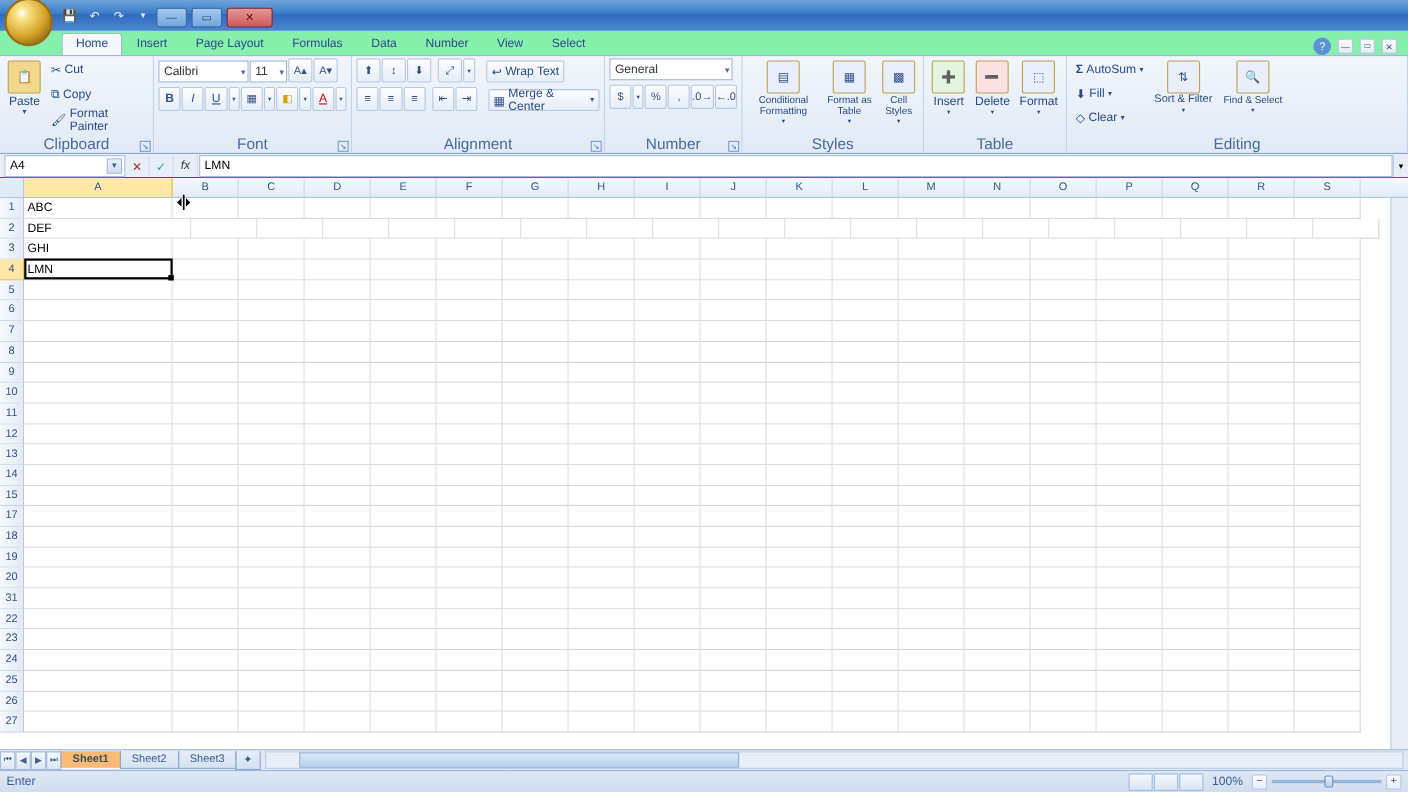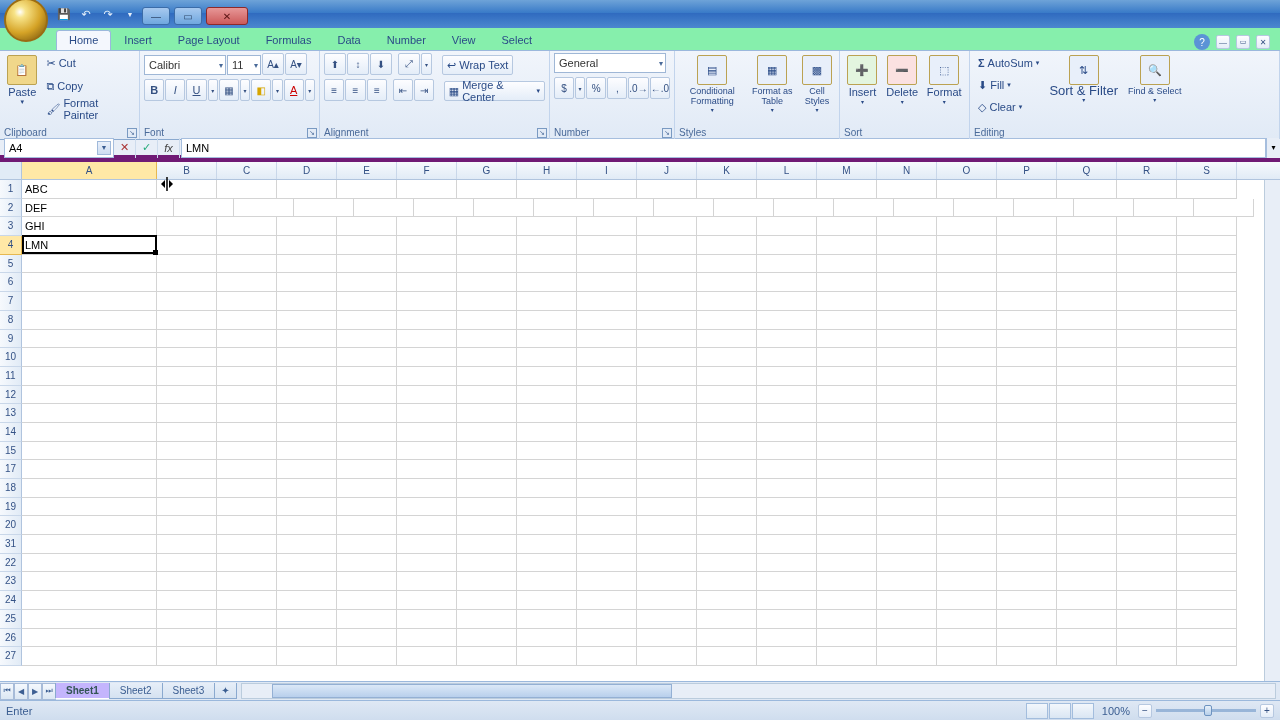--- a/index.html
+++ b/index.html
@@ -21,34 +21,34 @@
 .tabs{height:22px;background:#86efac;display:flex;align-items:end;padding-left:56px}
 .tab{padding:3px 12px 4px;font-size:11px;color:#2a4b87;border:1px solid transparent;border-bottom:none}
 .tab.active{background:#f4f7fd;border-color:#9bb8dc;border-radius:3px 3px 0 0}
 .tab-help{margin-left:auto;margin-right:10px;display:flex;gap:6px;align-items:center}
 .hicon{width:16px;height:16px;border-radius:50%;background:#5b93d6;color:#fff;display:flex;align-items:center;justify-content:center;font-size:10px}
 
 
 .ribbon{background:linear-gradient(#f1f5fb,#e1eaf6);border-top:1px solid #9bb8dc;border-bottom:1px solid #8aa9cf;display:flex;height:90px}
 .group{border-right:1px solid #c2d4ec;display:flex;flex-direction:column;padding:2px 4px 0;position:relative}
 .group-body{flex:1;display:flex;align-items:flex-start;gap:2px}
-.group-label{text-align:left;color:#4a6a99;font-size:10px;padding:1px 0;position:relative}
+.group-label{text-align:center;color:#4a6a99;font-size:14px;padding:1px 0;position:relative}
 .dlaunch{position:absolute;right:2px;bottom:1px;width:10px;height:10px;border:1px solid #7a9ac2;font-size:7px;display:flex;align-items:center;justify-content:center;color:#4a6a99}
 .bigbtn{display:flex;flex-direction:column;align-items:center;justify-content:center;padding:2px 4px;min-width:36px;text-align:center;color:#2a4b87;border-radius:2px}
 .bigbtn .ic{width:30px;height:30px;background:#f0d78a;border:1px solid #bba252;border-radius:2px;margin-bottom:1px;display:flex;align-items:center;justify-content:center}
 .smbtn{width:22px;height:22px;border:1px solid #b6c8e0;background:linear-gradient(#fdfdff,#e4edf8);border-radius:2px;display:flex;align-items:center;justify-content:center;color:#355182;font-size:10px}
 .smbtn.sep{width:11px}
 .vcol{display:flex;flex-direction:column;gap:1px;justify-content:center}
 .hrow{display:flex;gap:1px;align-items:flex-end}
 .combo{height:20px;border:1px solid #9fb7d6;background:#fff;display:flex;align-items:center;padding:0 14px 0 4px;position:relative;font-size:11px;color:#333}
 .combo .arr{position:absolute;right:2px;font-size:8px;color:#4a6a99}
 .lblbtn{display:flex;align-items:center;gap:3px;padding:0 4px;height:20px;color:#2a4b87}
 
 
-.fbar{height:22px;background:#e8eef7;border-bottom:7px solid #701a75;display:flex;align-items:center}
+.fbar{height:22px;background:#e8eef7;border-bottom:1px solid #701a75;display:flex;align-items:flex-end}
 .namebox{width:110px;height:20px;border:1px solid #a6bede;background:#fff;margin-left:4px;display:flex;align-items:center;padding:0 4px;position:relative}
 .namebox .arr{position:absolute;right:2px;top:2px;width:14px;height:14px;background:linear-gradient(#e9f0fb,#cdddf1);border:1px solid #a0b9da;display:flex;align-items:center;justify-content:center;font-size:7px;color:#3a5d91}
 .fxbtn{width:22px;height:20px;display:flex;align-items:center;justify-content:center;color:#444;border-right:1px solid #cddbec}
 .fxinput{flex:1;height:20px;background:#fff;border:1px solid #a6bede;margin-left:1px;padding:0 4px;display:flex;align-items:center}
 .fexpand{width:14px;height:20px;border-left:1px solid #a6bede;display:flex;align-items:center;justify-content:center;font-size:8px;background:#e8eef7}
 
 
 .grid-area{flex:1;display:flex;flex-direction:column;background:#fff;position:relative;overflow:hidden}
 .col-headers{display:flex;height:18px;background:linear-gradient(#f6f9fd,#e1ebf6);border-bottom:1px solid #b0c4de}
 .selall{width:22px;border-right:1px solid #b0c4de;background:#e1ebf6}
@@ -61,21 +61,21 @@
 .cell{width:60px;border-right:1px solid #d4d4d4;border-bottom:1px solid #d4d4d4;padding:0 3px;line-height:18px;font-size:11px;color:#000;position:relative;background:#fff}
 .cell.first{width:135px}
 .cursorcell{position:absolute;border:2px solid #000;pointer-events:none}
 .fillhandle{position:absolute;width:5px;height:5px;background:#000;right:-3px;bottom:-3px}
 .resize-cursor{position:absolute;width:18px;height:18px;pointer-events:none}
 
 
 .sheetbar{height:19px;background:#dfe8f4;border-top:1px solid #9bb8dc;display:flex;align-items:center}
 .navbtn{width:14px;height:17px;border:1px solid #a7bbd8;background:linear-gradient(#f4f8fd,#dce7f3);display:flex;align-items:center;justify-content:center;font-size:8px;color:#3d5f93}
 .shtab{padding:2px 10px;background:linear-gradient(#fff,#fff);border:1px solid #8aa9cf;border-top:none;margin-left:-1px;font-size:10px;color:#355}
-.shtab.active{background:#c4b5fd;font-weight:bold;border-bottom-color:#fff}
+.shtab.active{background:#fdba74;font-weight:bold;border-bottom-color:#fff}
 .shtab.inact{background:linear-gradient(#e6eef8,#d5e2f1);color:#3a5d91}
 .hscroll{flex:1;margin:0 4px;height:16px;background:#e8eef7;border:1px solid #bcd;position:relative}
 .hthumb{position:absolute;left:30px;width:400px;height:14px;background:linear-gradient(#dbe8f7,#b8cfec);border:1px solid #94b0d4}
 .scroll-v{position:absolute;right:0;top:18px;bottom:0;width:16px;background:#e8eef7;border-left:1px solid #bcd}
 
 
 .status{height:20px;background:linear-gradient(#dfe8f4,#cfddee);border-top:1px solid #9bb8dc;display:flex;align-items:center;padding:0 6px;font-size:10px;color:#3a5d91}
 .status .spacer{flex:1}
 .viewbtn{width:22px;height:16px;border:1px solid #a3bddd;background:linear-gradient(#f3f7fc,#dae6f3);margin-left:1px}
 .zoom{display:flex;align-items:center;gap:4px;margin-left:8px}
@@ -276,21 +276,21 @@
             <div class="ic" style="background:#fbe1e1">➖</div>
             <span>Delete</span>
             <span style="font-size:6px">▾</span>
           </div>
         <div class="bigbtn">
             <div class="ic" style="background:#e8effa">⬚</div>
             <span>Format</span>
             <span style="font-size:6px">▾</span>
           </div>
       </div>
-      <div class="group-label">Sort</div>
+      <div class="group-label">Table</div>
     </div>
 
     <div class="group" style="flex:1">
       <div class="group-body">
         <div class="vcol" style="gap:2px">
           <div class="lblbtn">
               <b>Σ</b>
               <span>AutoSum</span>
               <span style="font-size:7px">▾</span>
             </div>
@@ -300,21 +300,21 @@
               <span style="font-size:7px">▾</span>
             </div>
           <div class="lblbtn">
               <span>◇</span>
               <span>Clear</span>
               <span style="font-size:7px">▾</span>
             </div>
         </div>
         <div class="bigbtn">
             <div class="ic" style="background:#e8effa">⇅</div>
-            <span style="font-size:13px;line-height:10px">Sort &amp; Filter</span>
+            <span style="font-size:10px;line-height:10px">Sort &amp; Filter</span>
             <span style="font-size:6px">▾</span>
           </div>
         <div class="bigbtn">
             <div class="ic" style="background:#e8effa">🔍</div>
             <span style="font-size:9px;line-height:10px">Find &amp; Select</span>
             <span style="font-size:6px">▾</span>
           </div>
       </div>
       <div class="group-label">Editing</div>
     </div>

